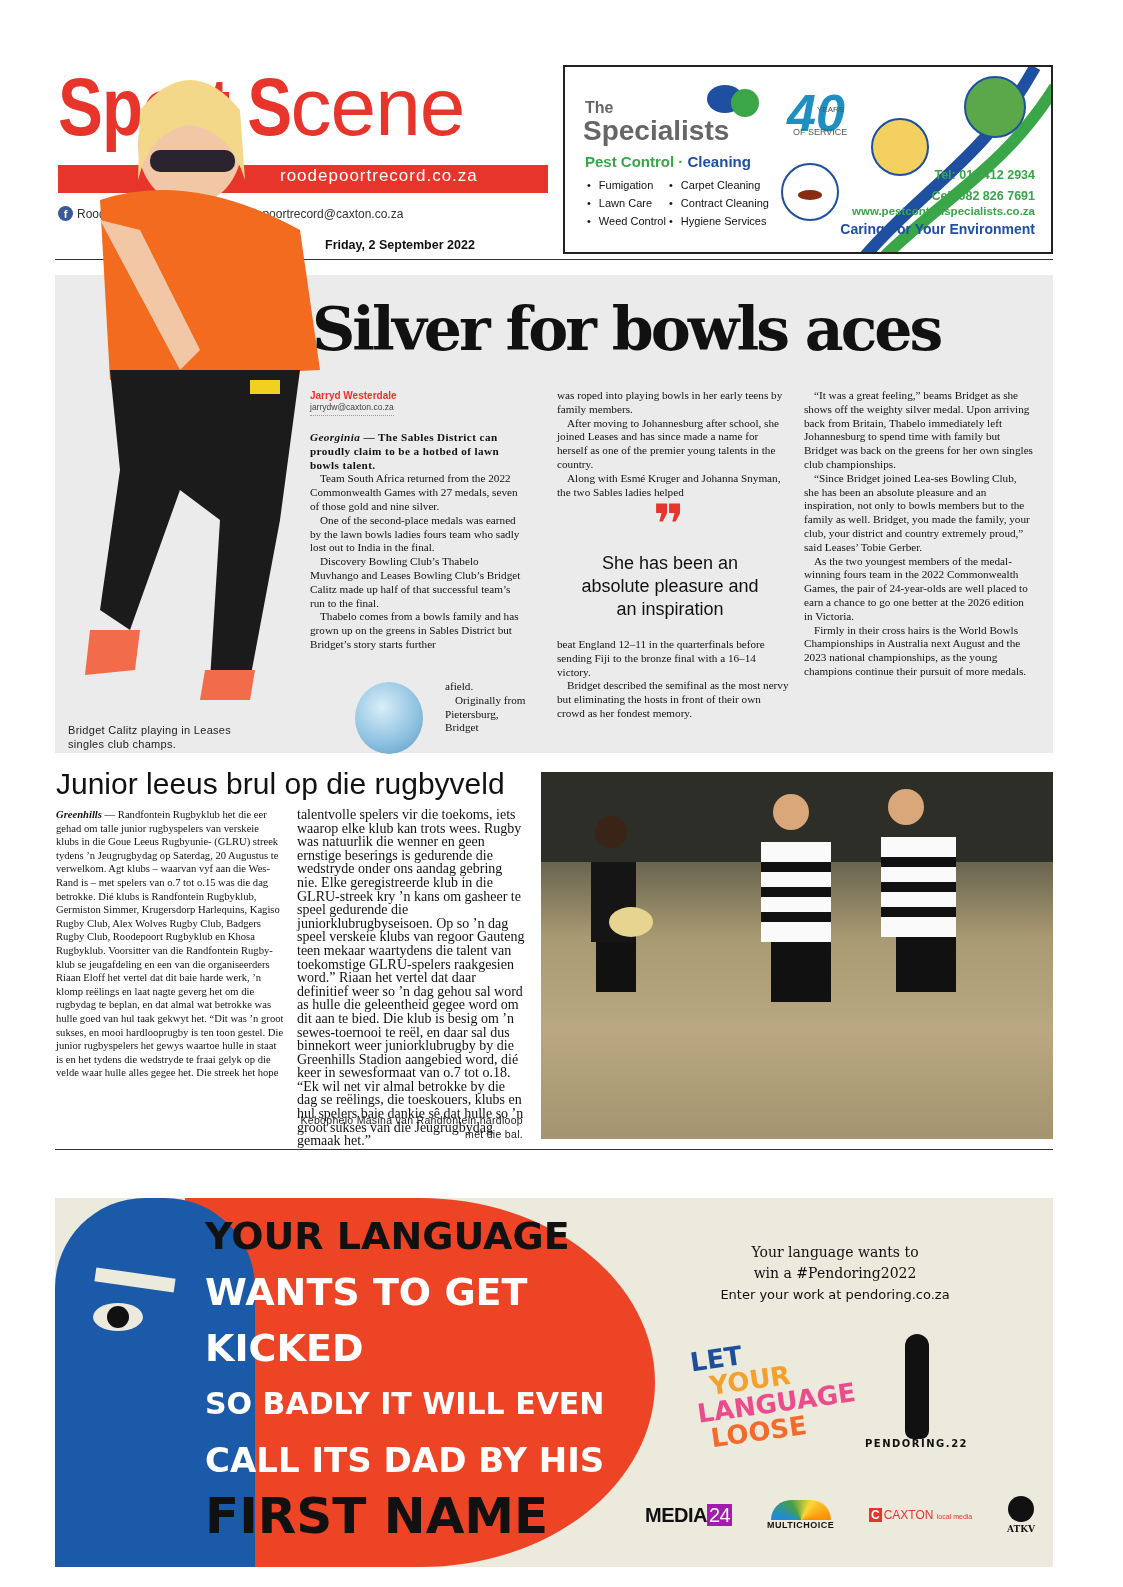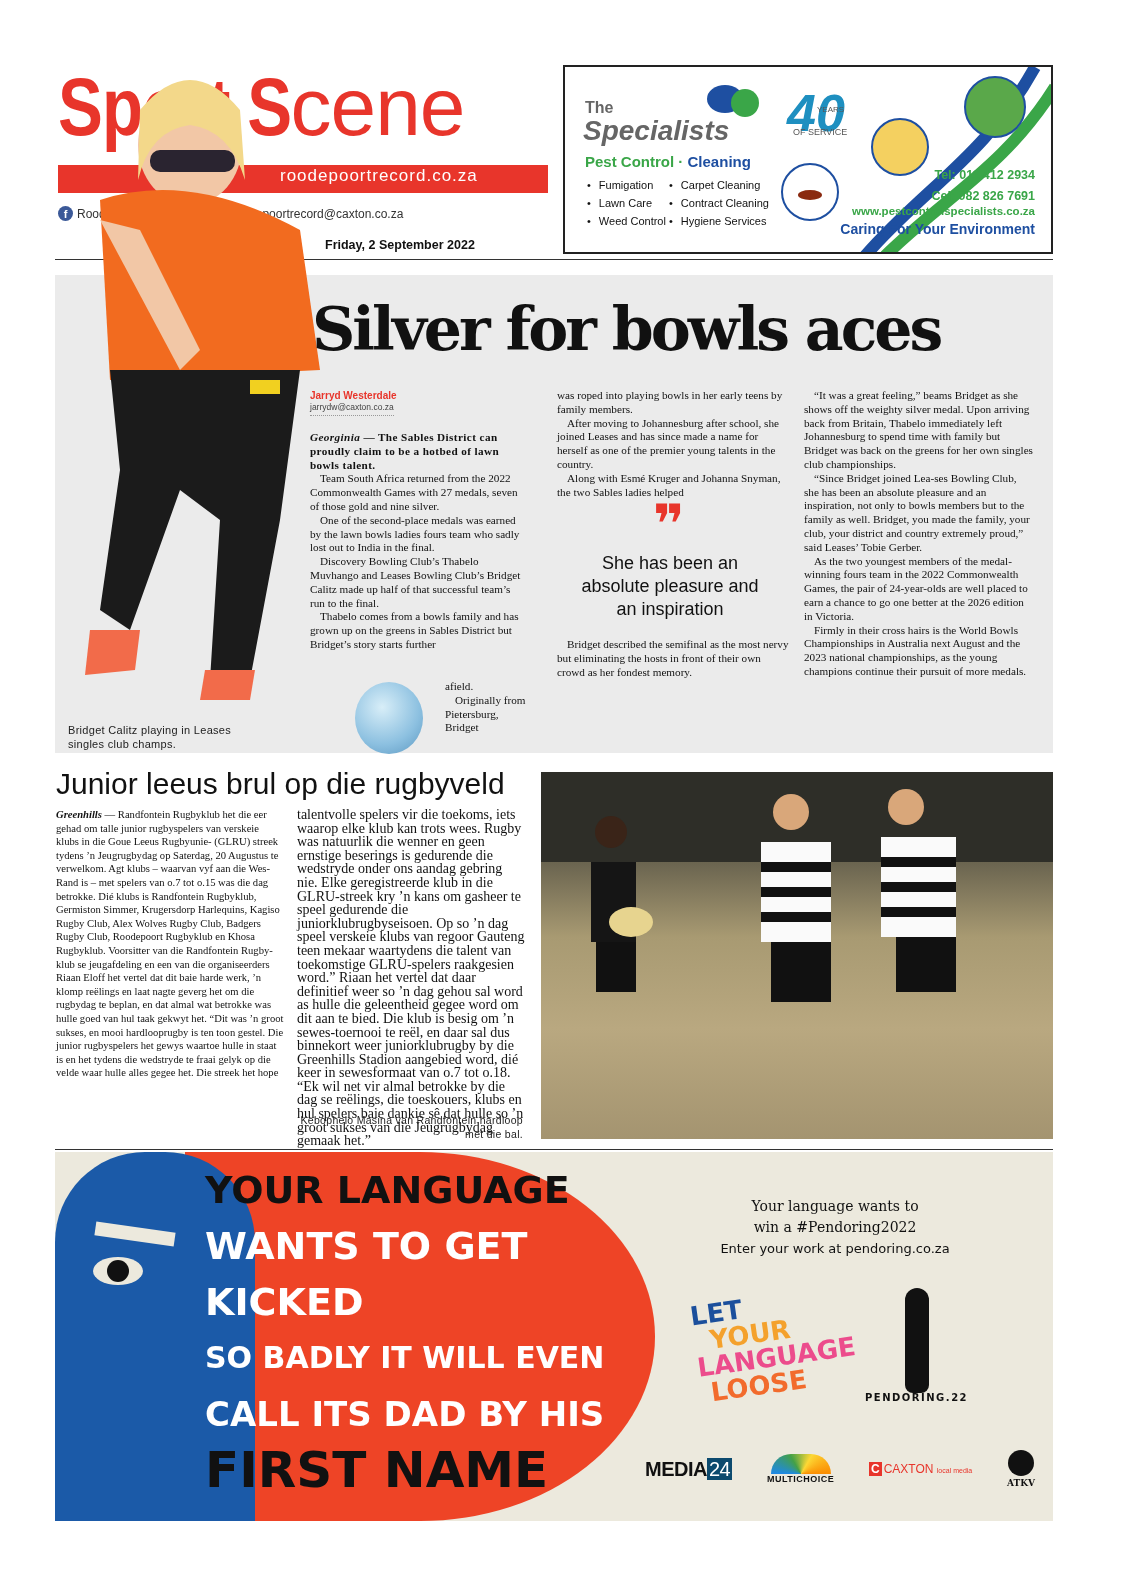--- a/index.html
+++ b/index.html
@@ -14,21 +14,21 @@
   .social{left:58px;top:206px;font-family:"Liberation Sans",sans-serif;font-size:12px;color:#333;display:flex;align-items:center;gap:4px;white-space:nowrap;}
   .fb-icon{width:15px;height:15px;border-radius:50%;background:#3b5998;color:#fff;font-size:11px;font-weight:bold;display:inline-flex;align-items:center;justify-content:center;}
   .mail-icon{width:18px;height:12px;background:#6cc2e8;color:#fff;font-size:9px;display:inline-flex;align-items:center;justify-content:center;border-radius:2px;}
   .date{left:325px;top:238px;font-family:"Liberation Sans",sans-serif;font-weight:bold;font-size:12.5px;}
   .hr1{left:55px;top:259px;width:998px;height:1px;background:#333;}
   
   .bowler{left:80px;top:70px;width:245px;height:630px;}
   
   .ad{left:563px;top:65px;width:490px;height:189px;border:2px solid #222;box-sizing:border-box;background:#fff;overflow:hidden;}
   .ad-the{position:absolute;left:20px;top:32px;font-family:"Liberation Sans",sans-serif;font-weight:bold;font-size:16px;color:#666;}
-  .ad-spec{position:absolute;left:18px;top:48px;font-family:"Liberation Sans",sans-serif;font-weight:bold;font-style:italic;font-size:28px;color:#666;}
+  .ad-spec{position:absolute;left:18px;top:48px;font-family:"Liberation Sans",sans-serif;font-weight:bold;font-size:28px;color:#666;}
   .ad-pc{position:absolute;left:20px;top:86px;font-family:"Liberation Sans",sans-serif;font-weight:bold;font-size:15px;}
   .ad-pc .g{color:#3aa648;} .ad-pc .b{color:#1e4fa1;}
   .ad-list{position:absolute;left:22px;top:112px;font-family:"Liberation Sans",sans-serif;font-size:11px;color:#111;display:grid;grid-template-columns:82px 100px;row-gap:6px;}
   .ad-list span::before{content:"•";margin-right:8px;}
   .ad-tel{position:absolute;right:16px;top:98px;font-family:"Liberation Sans",sans-serif;font-weight:bold;font-size:12.5px;color:#3aa648;text-align:right;line-height:21px;}
   .ad-web{position:absolute;right:16px;top:138px;font-family:"Liberation Sans",sans-serif;font-weight:bold;font-size:11.5px;color:#3aa648;}
   .ad-care{position:absolute;right:16px;top:154px;font-family:"Liberation Sans",sans-serif;font-weight:bold;font-size:14px;color:#1e4fa1;}
   .ad-40{position:absolute;left:222px;top:16px;font-family:"Liberation Sans",sans-serif;font-weight:bold;font-style:italic;font-size:52px;color:#1e8fc0;}
   .ad-years{position:absolute;left:252px;top:38px;font-family:"Liberation Sans",sans-serif;font-size:8px;color:#555;}
   .ad-ofs{position:absolute;left:228px;top:60px;font-family:"Liberation Sans",sans-serif;font-size:9px;color:#555;}
@@ -53,34 +53,34 @@
   .ball{left:355px;top:682px;width:68px;height:72px;border-radius:50%;background:radial-gradient(circle at 40% 35%,#d8eef8,#8cc0e0 60%,#5a96c0);}
   
   .h2{left:56px;top:765px;font-family:"Liberation Sans",sans-serif;font-size:30px;line-height:38px;color:#111;white-space:nowrap;}
   .s2c1{left:56px;top:808px;width:228px;font-size:10.6px;line-height:13.6px;}
   .s2c2{left:297px;top:808px;width:228px;font-size:14px;line-height:13.6px;}
   .s2c1 .lead-i{font-weight:bold;font-style:italic;}
   .caption2{left:300px;top:1113px;width:223px;text-align:right;font-family:"Liberation Sans",sans-serif;font-size:10.5px;line-height:14px;color:#222;letter-spacing:0.3px;}
   .rugby{left:541px;top:772px;width:512px;height:367px;background:linear-gradient(180deg,#3a3a30 0%,#6b6550 25%,#a89a72 45%,#b9a880 70%,#a49470 100%);overflow:hidden;}
   .hr2{left:55px;top:1149px;width:998px;height:1px;background:#333;}
   
-  .pad{left:55px;top:1152px;width:998px;height:369px;background:#ece9dd;overflow:hidden;}
+  .pad{left:55px;top:1198px;width:998px;height:369px;background:#ece9dd;overflow:hidden;}
   .pad-red{position:absolute;left:130px;top:0;width:470px;height:369px;background:#ee4426;border-radius:0 50% 50% 0/0 50% 50% 0;}
   .pad-head{position:absolute;left:0;top:0;width:200px;height:369px;background:#1b5aa8;border-radius:90px 90px 0 0;}
   .pad-text{position:absolute;left:150px;top:10px;width:430px;font-family:"DejaVu Sans",sans-serif;font-weight:bold;font-size:38px;line-height:56px;color:#fff;text-align:left;}
   .pad-text .k{color:#111;}
   .pad-right{position:absolute;left:640px;top:44px;width:280px;text-align:center;}
   .pad-t1{font-family:"DejaVu Serif",serif;font-weight:normal;font-size:14px;line-height:21px;}
   .pad-t2{font-family:"DejaVu Sans",sans-serif;font-size:13px;line-height:22px;}
   .loose{position:absolute;left:640px;top:140px;font-family:"DejaVu Sans",sans-serif;font-weight:bold;font-size:26px;line-height:26px;transform:rotate(-8deg);}
   .pendo-logo{position:absolute;left:850px;top:136px;width:24px;height:105px;background:#111;border-radius:12px 12px 8px 8px;}
   .pendo-name{position:absolute;left:810px;top:240px;font-family:"DejaVu Sans",sans-serif;font-weight:bold;font-size:10px;letter-spacing:1.5px;}
   .sponsors{position:absolute;left:590px;top:298px;width:390px;display:flex;justify-content:space-between;align-items:center;font-family:"Liberation Sans",sans-serif;}
   .m24{font-size:20px;font-weight:bold;letter-spacing:-0.5px;}
-  .m24 b{background:#0c4a6e;color:#fff;font-weight:normal;padding:0 2px;}
+  .m24 b{background:#a21caf;color:#fff;font-weight:normal;padding:0 2px;}
   .mc{font-size:9px;font-weight:bold;letter-spacing:0.5px;}
   .mc .fan{width:60px;height:20px;margin:0 auto;background:conic-gradient(from 270deg at 50% 100%,#1e88e5,#43a047,#fdd835,#fb8c00,#e53935,#8e24aa,#1e88e5);border-radius:30px 30px 0 0;}
   .cx{font-size:12px;color:#e8352b;} .cx b{background:#e8352b;color:#fff;padding:0 2px;margin-right:2px;}
   .atkv{font-family:"DejaVu Serif",serif;font-weight:bold;font-size:9px;text-align:left;}
   .atkv .sun{width:26px;height:26px;border-radius:50%;background:#111;margin:0 auto 2px;}
 </style>
 </head>
 <body>
 
 <div class="abs mast-title"><span class="sport">Sport S</span><span class="scene">cene</span></div>
@@ -159,20 +159,21 @@
 </div>
 
 <div class="col c2">
   <p class="first">was roped into playing bowls in her early teens by family members.</p>
   <p>After moving to Johannesburg after school, she joined Leases and has since made a name for herself as one of the premier young talents in the country.</p>
   <p>Along with Esmé Kruger and Johanna Snyman, the two Sables ladies helped</p>
 </div>
 <div class="abs quote-mark">❞</div>
 <div class="abs pull">She has been an absolute pleasure and an inspiration</div>
 <div class="col c2b">
+  <p class="first">beat England 12–11 in the quarterfinals before sending Fiji to the bronze final with a 16–14 victory.</p>
   <p>Bridget described the semifinal as the most nervy but eliminating the hosts in front of their own crowd as her fondest memory.</p>
 </div>
 
 <div class="col c3">
   <p>“It was a great feeling,” beams Bridget as she shows off the weighty silver medal. Upon arriving back from Britain, Thabelo immediately left Johannesburg to spend time with family but Bridget was back on the greens for her own singles club championships.</p>
   <p>“Since Bridget joined Lea-ses Bowling Club, she has been an absolute pleasure and an inspiration, not only to bowls members but to the family as well. Bridget, you made the family, your club, your district and country extremely proud,” said Leases’ Tobie Gerber.</p>
   <p>As the two youngest members of the medal-winning fours team in the 2022 Commonwealth Games, the pair of 24-year-olds are well placed to earn a chance to go one better at the 2026 edition in Victoria.</p>
   <p>Firmly in their cross hairs is the World Bowls Championships in Australia next August and the 2023 national championships, as the young champions continue their pursuit of more medals.</p>
 </div>
 <div class="abs caption1" style="width:175px">Bridget Calitz playing in Leases singles club champs.</div>

